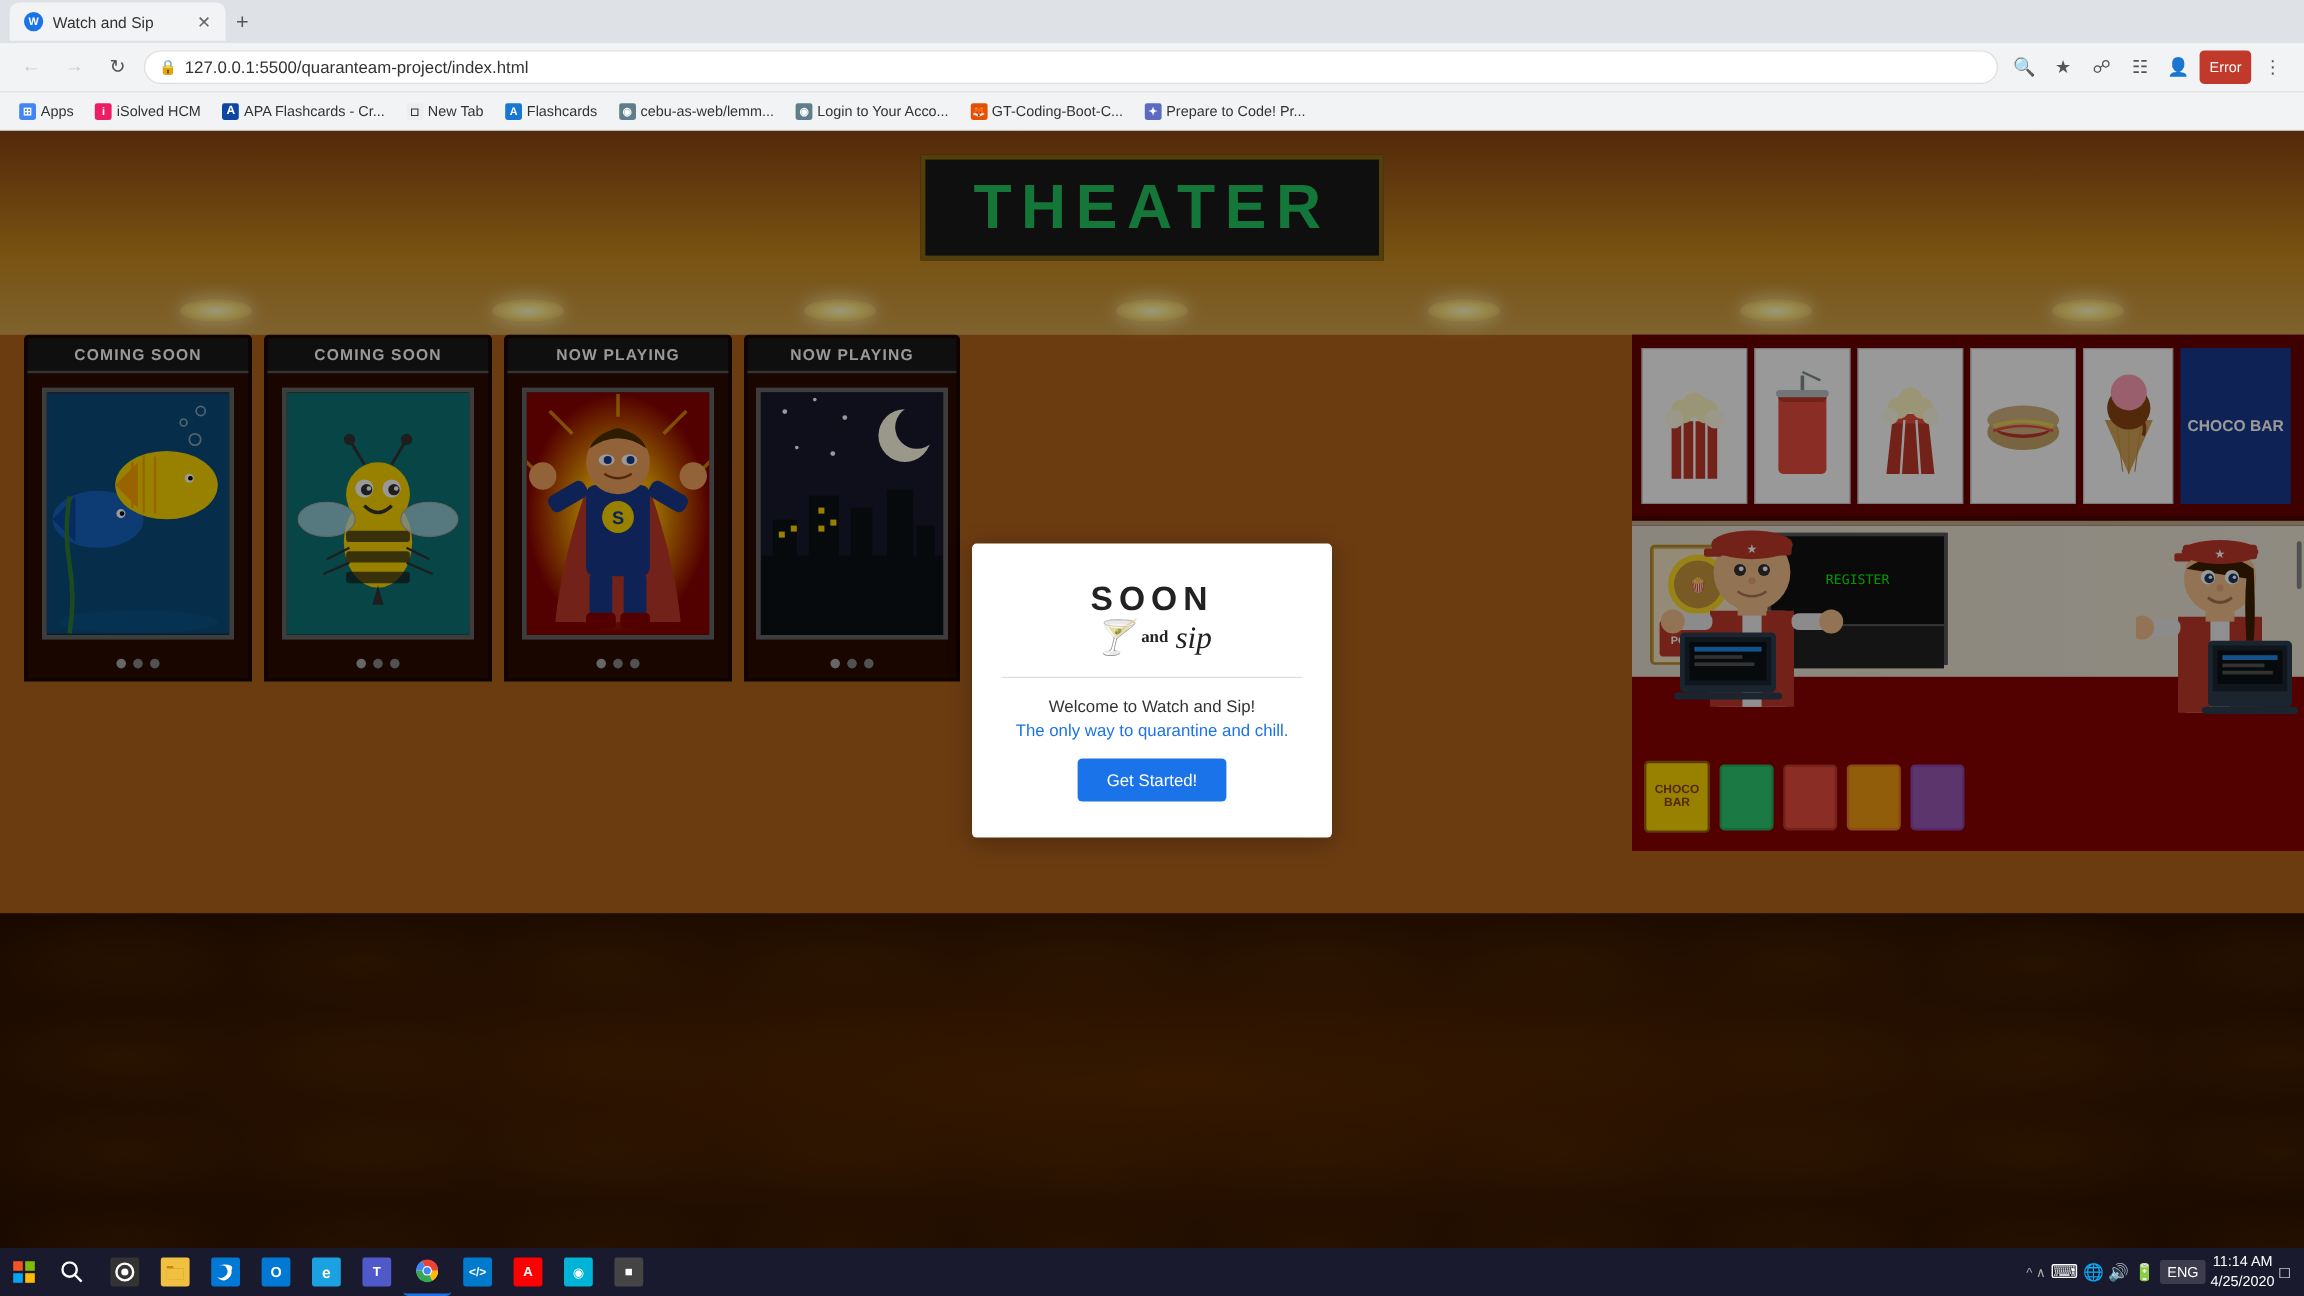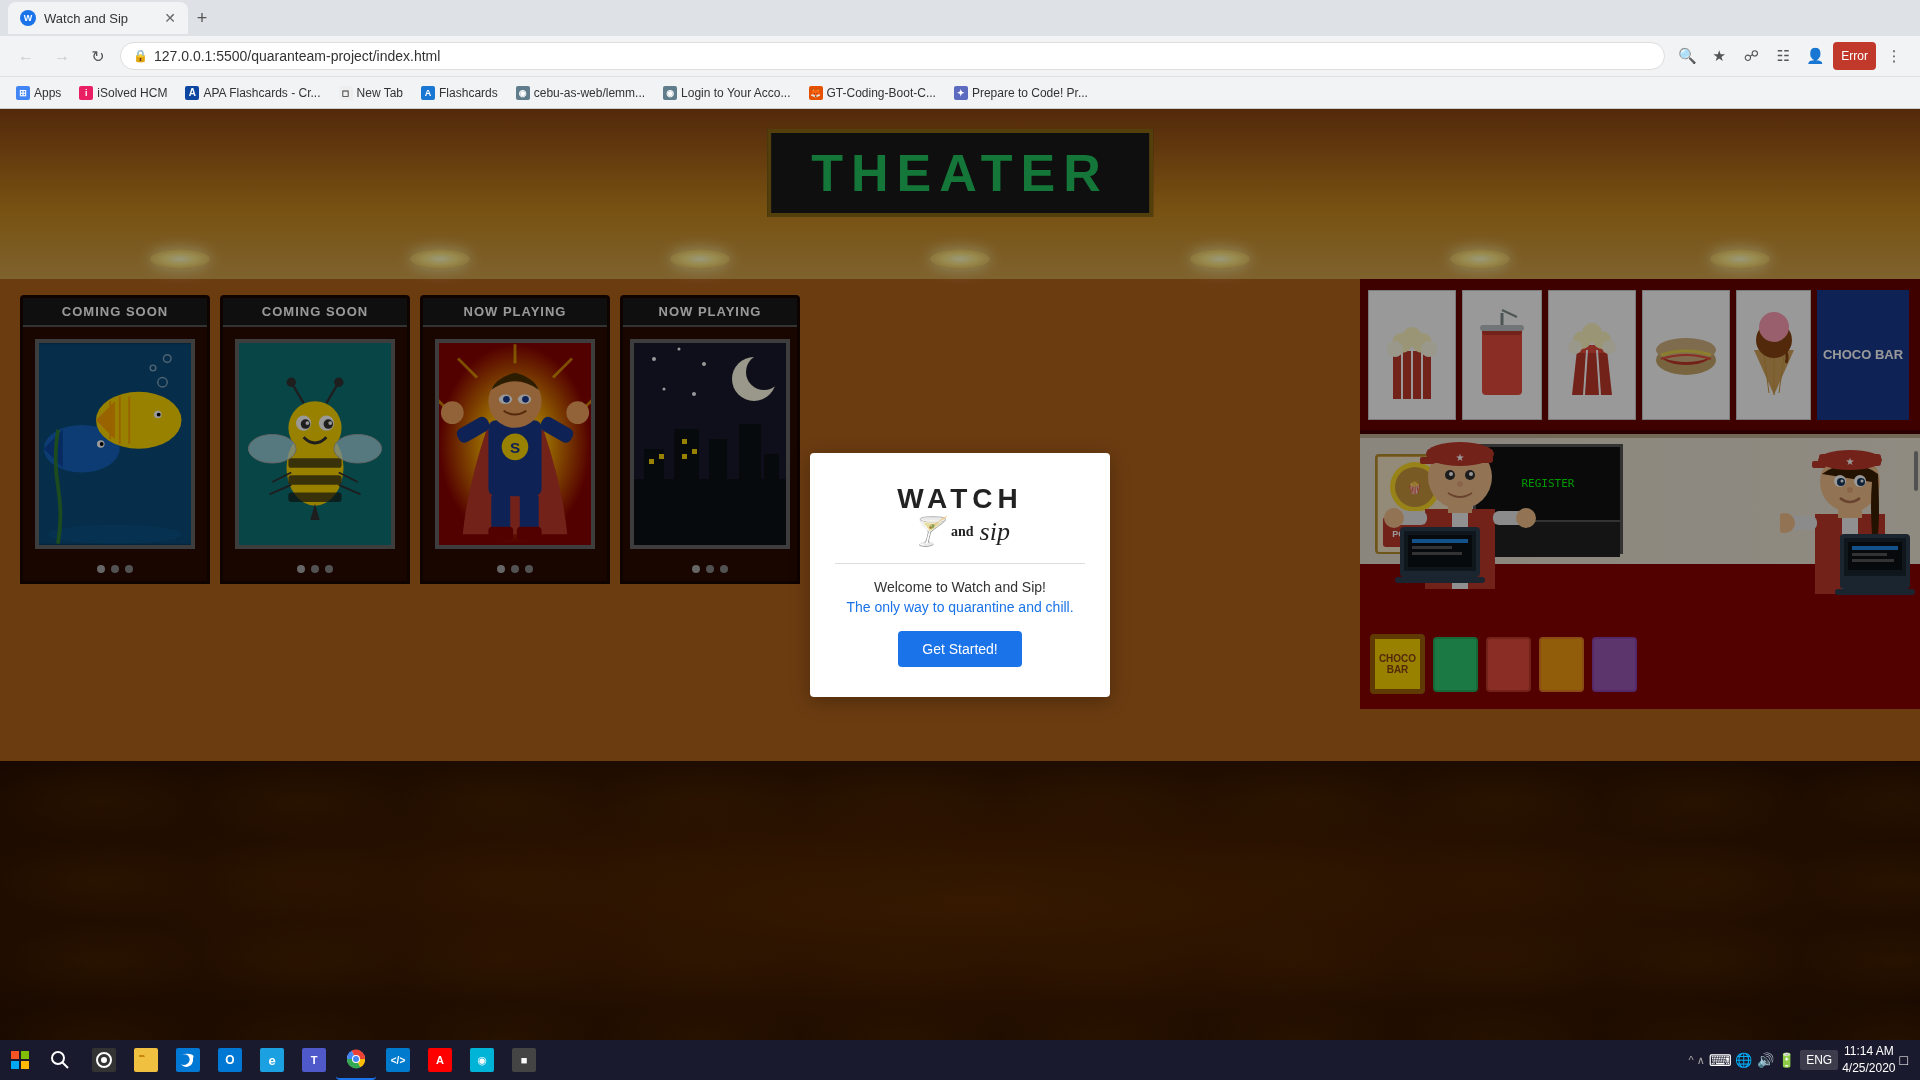--- a/index.html
+++ b/index.html
@@ -169,21 +169,21 @@
 
     
     .posters-area {
       position: absolute;
       top: 170px;
       left: 0;
       width: 880px;
       height: 430px;
       display: flex;
       align-items: flex-start;
-      padding: 16px 20px;
+      padding: 0 20px;
       gap: 10px;
     }
 
     .poster-booth {
       width: 190px;
       background: #2a0a00;
       border: 3px solid #1a0500;
       border-radius: 4px 4px 0 0;
       display: flex;
       flex-direction: column;
@@ -834,40 +834,40 @@
           <rect x="55" y="155" width="80" height="6" fill="#2c3e50" rx="3"></rect>
           <rect x="68" y="108" width="54" height="28" fill="#0d1117"></rect>
           <rect x="72" y="112" width="46" height="4" fill="#1e88e5"></rect>
           <rect x="72" y="119" width="35" height="3" fill="#555"></rect>
           <rect x="72" y="125" width="42" height="3" fill="#555"></rect>
         </svg>
       </div>
 
       <div style="position:absolute;bottom:0;left:0;width:100%;height:80px;background:#8B0000;">
         <div style="position:absolute;top:5px;left:10px;display:flex;gap:8px;align-items:center;">
-          <div style="width:55px;height:60px;background:#FFD700;border:5px solid #a16207;border-radius:4px;display:flex;align-items:center;justify-content:center;font-size:10px;font-weight:bold;color:#8B4513;text-align:center;">CHOCO<br>BAR</div>
+          <div style="width:55px;height:60px;background:#FFD700;border:2px solid #a16207;border-radius:4px;display:flex;align-items:center;justify-content:center;font-size:10px;font-weight:bold;color:#8B4513;text-align:center;">CHOCO<br>BAR</div>
           <div style="width:45px;height:55px;background:#2ecc71;border:2px solid #27ae60;border-radius:4px;"></div>
           <div style="width:45px;height:55px;background:#e74c3c;border:2px solid #c0392b;border-radius:4px;"></div>
           <div style="width:45px;height:55px;background:#f39c12;border:2px solid #e67e22;border-radius:4px;"></div>
           <div style="width:45px;height:55px;background:#9b59b6;border:2px solid #8e44ad;border-radius:4px;"></div>
         </div>
       </div>
 
       <div style="position:absolute;right:2px;top:40%;width:4px;height:40px;background:#888;border-radius:2px;"></div>
     </div>
 
     <div class="floor-area">
       <div class="floor-pattern"></div>
     </div>
 
     <div class="overlay">
       <div class="modal">
         
         <div class="modal-logo">
-          <div class="modal-logo-title">WATCH</div>
+          <div class="modal-logo-title">SOON</div>
           <div class="modal-logo-subtitle">
             <span style="font-size:28px;">🍸</span>
             <span style="font-size:14px;font-style:normal;font-weight:bold;">and</span>
             <span style="font-size:26px;font-family:Georgia,serif;font-style:italic;">sip</span>
           </div>
         </div>
 
         <hr class="modal-divider">
 
         <p class="modal-welcome">Welcome to Watch and Sip!</p>

